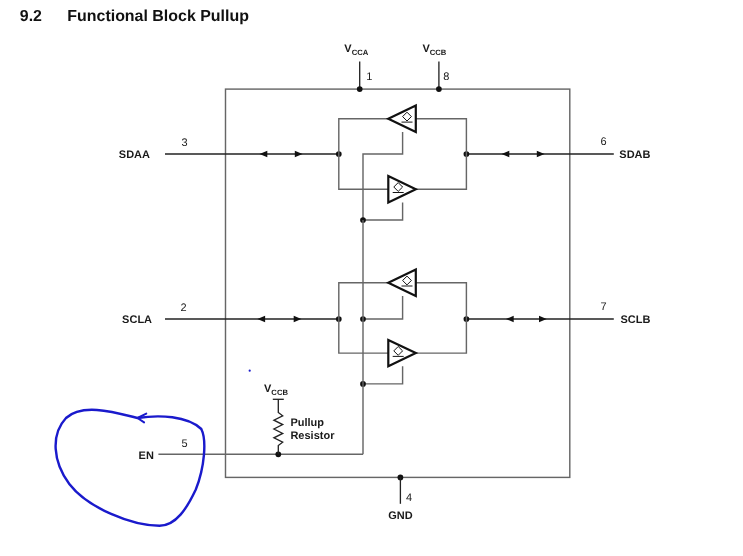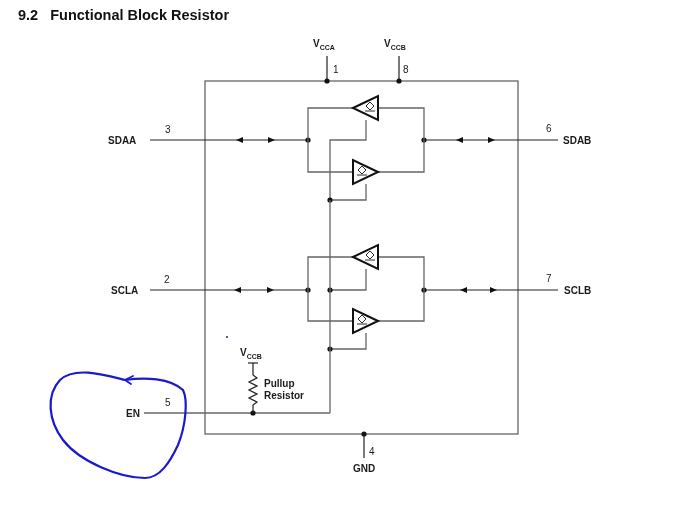--- a/index.html
+++ b/index.html
@@ -1,33 +1,33 @@
 <!DOCTYPE html>
 <html><head>
 <meta charset="utf-8">
 <style>
   html, body { margin: 0; padding: 0; background: #ffffff; }
   body { width: 675px; height: 505px; position: relative; overflow: hidden;
          font-family: "Liberation Sans", sans-serif; color: #1a1a1a; }
   .title { position: absolute; left: 18px; top: 7px; font-size: 14.5px; font-weight: bold; color: #111; }
-  .title .num { margin-right: 12px; }
+  .title .num { margin-right: 23px; }
   svg { position: absolute; left: 0; top: 0; }
   .lbl { font-family: "Liberation Sans", sans-serif; font-weight: bold; font-size: 10px; fill: #1a1a1a; }
   .pin { font-family: "Liberation Sans", sans-serif; font-size: 10px; fill: #1a1a1a; }
   .sub { font-size: 7px; }
   .w { stroke: #666; stroke-width: 1.3; fill: none; }
   .wd { stroke: #222; stroke-width: 1.2; fill: none; }
   .buf { stroke: #111; stroke-width: 2; fill: #fff; stroke-linejoin: miter; }
   .dot { fill: #111; }
 </style>
 </head>
 <body>
 
 <div class="title">
-  <span class="num">9.2</span><span>Functional Block Resistor</span>
+  <span class="num">9.2</span><span>Functional Block Pullup</span>
 </div>
 
 <svg width="675" height="505" viewBox="0 0 675 505">
 
   <rect x="205" y="81" width="313" height="353" fill="none" stroke="#666" stroke-width="1.3"></rect>
 
   <g>
     <line class="wd" x1="327" y1="56" x2="327" y2="81"></line>
     <circle class="dot" cx="327" cy="81" r="2.6"></circle>
     <text class="lbl" x="313" y="47"><tspan>V</tspan><tspan class="sub" dy="3">CCA</tspan></text>

